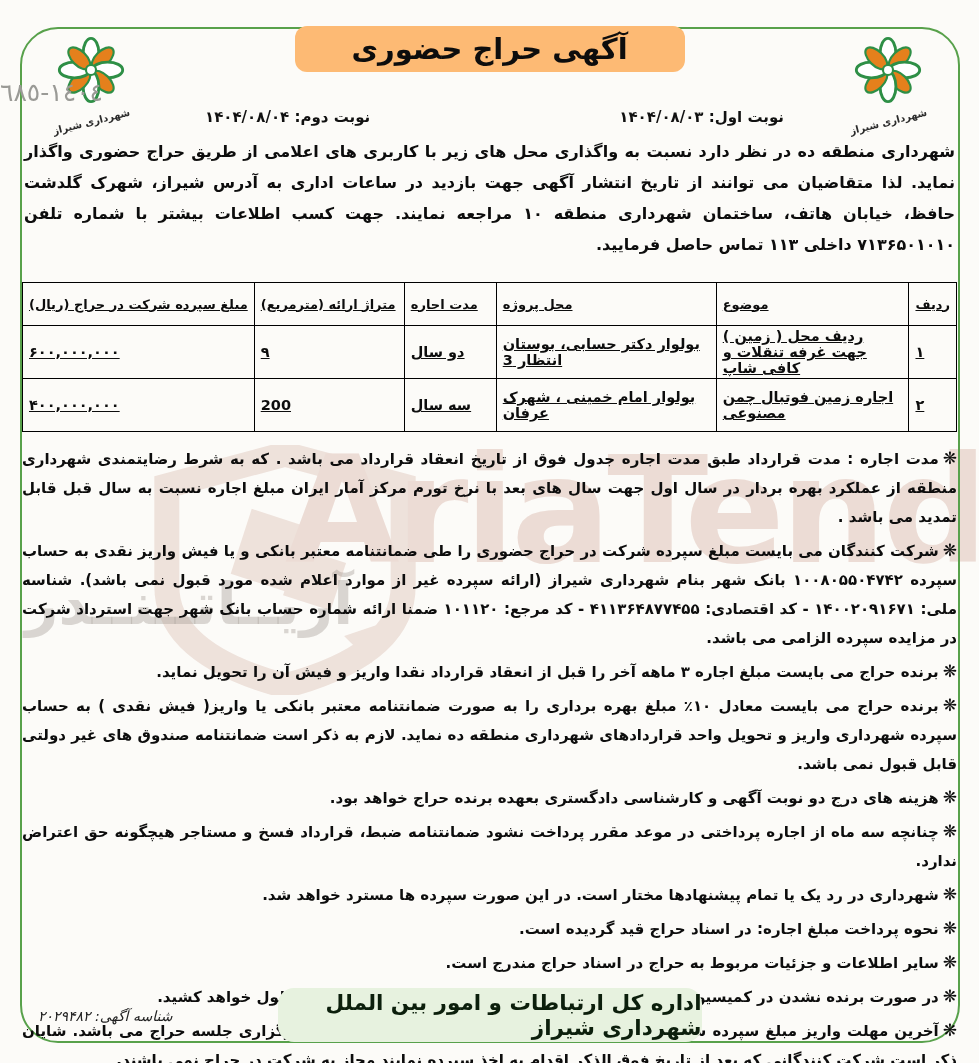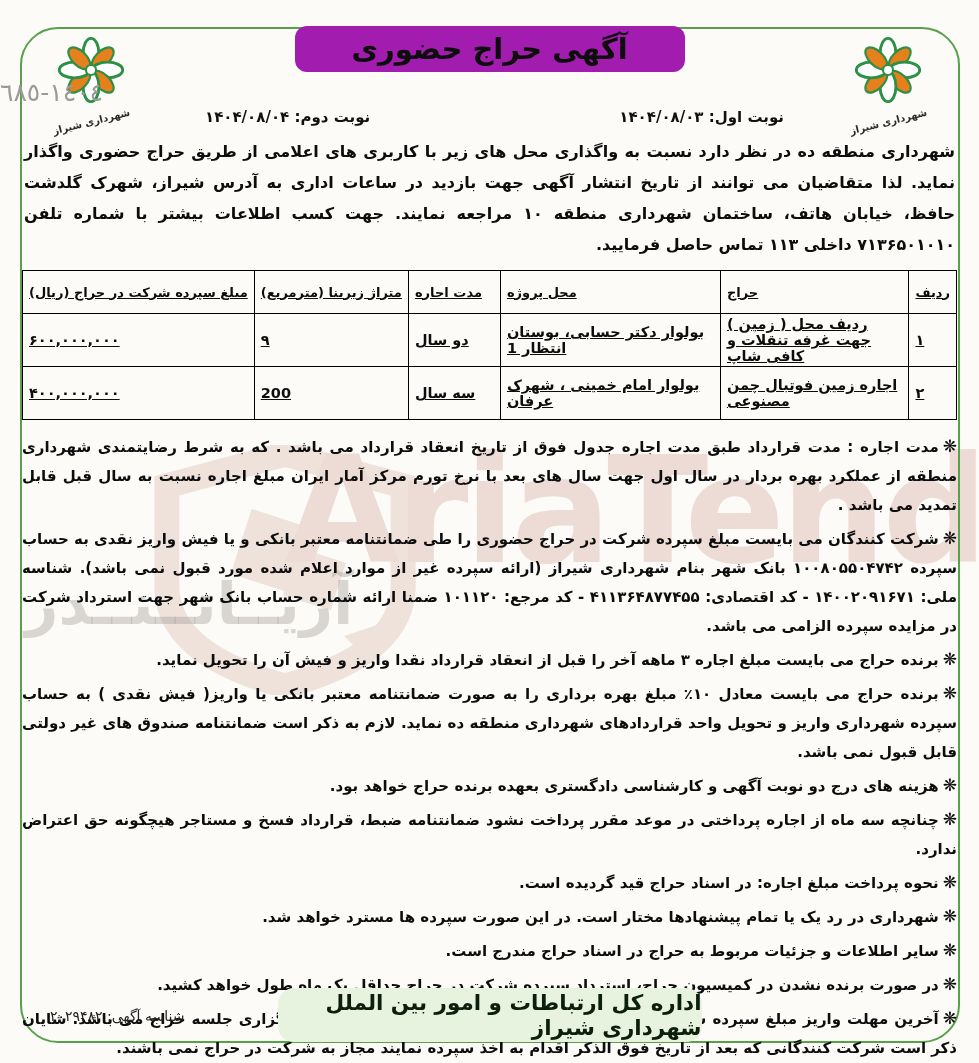--- a/index.html
+++ b/index.html
@@ -18,49 +18,49 @@
   .wm-fa{position:absolute;left:25px;top:570px;font-size:58px;font-weight:bold;
          color:rgba(165,158,150,0.40);letter-spacing:5px;white-space:nowrap;}
 
   
   .logo{position:absolute;top:34px;width:90px;text-align:center;z-index:2;}
   .logo-right{right:46px;}
   .logo-left{left:46px;}
   .logo-text{display:inline-block;margin-top:2px;font-size:10px;font-weight:bold;color:#2b2b2b;
              transform:rotate(-14deg);letter-spacing:1px;}
   .title-pill{position:absolute;left:50%;transform:translateX(-50%);top:26px;width:390px;height:46px;
-              background:#a21caf;border-radius:12px;z-index:2;
+              background:#fdba74;border-radius:12px;z-index:2;
               text-align:center;line-height:46px;font-size:29px;font-weight:bold;color:#0d0d0d;}
   .issue-no{position:absolute;top:78px;left:0;right:0;z-index:2;
             font-size:25px;color:#9a9a96;letter-spacing:2px;direction:ltr;unicode-bidi:isolate;}
   .dates-row{position:absolute;top:108px;left:205px;right:195px;display:flex;
              justify-content:space-between;direction:rtl;z-index:2;
              font-size:15px;font-weight:bold;color:#111;}
 
   
   .content{position:absolute;left:0;top:132px;width:100%;z-index:2;direction:rtl;color:#0d0d0d;}
-  .intro{margin:4px 24px 10px;font-size:16px;font-weight:bold;line-height:31px;
+  .intro{margin:4px 24px 22px;font-size:16px;font-weight:bold;line-height:31px;
          text-align:justify;}
   table.items{width:calc(100% - 44px);margin:0 22px;border-collapse:collapse;direction:rtl;}
   table.items th,table.items td{border:1.6px solid #000;font-weight:bold;text-align:left;padding:2px 6px;text-decoration:underline;}
   table.items th{font-size:13px;white-space:nowrap;height:38px;}
   table.items td{font-size:14.5px;height:48px;}
 
   ul.bullets{list-style:none;margin:12px 22px 0;padding:0;}
   ul.bullets li{font-size:15px;font-weight:bold;line-height:29px;text-align:justify;
                 margin-bottom:4px;}
   .blt{font-size:17px;margin-left:4px;}
 
   
   .footer-pill{position:absolute;left:50%;transform:translateX(-50%);top:988px;width:424px;height:54px;
                background:#e7f2df;border-radius:16px;z-index:2;
                display:flex;align-items:center;justify-content:center;
                font-size:21.5px;font-weight:bold;color:#0c1f0c;direction:rtl;}
-  .ad-id{position:absolute;left:50px;top:1008px;z-index:2;direction:rtl;
-         font-size:14px;color:#222;}
+  .ad-id{position:absolute;left:38px;top:1008px;z-index:2;direction:rtl;
+         font-size:14px;color:#222;font-style:italic;}
 </style>
 </head>
 <body>
 
 <div class="page">
 
   <div class="watermark">
     <svg class="wm-shield" width="290" height="250" viewBox="0 0 120 110">
       <path d="M8 18 L60 4 L112 18 V62 Q112 92 60 106 Q8 92 8 62 Z" fill="none" stroke="#ecded7" stroke-width="11"></path>
       <rect x="40" y="32" width="30" height="30" fill="#ecded7" transform="rotate(18 55 47)"></rect>
@@ -155,32 +155,32 @@
         <col style="width:46px">
           <col>
           <col style="width:220px">
         <col style="width:92px">
           <col style="width:150px">
           <col style="width:190px">
       </colgroup>
       <thead>
         <tr>
           <th>ردیف</th>
-          <th>حراج</th>
+          <th>موضوع</th>
           <th>محل پروژه</th>
           <th>مدت اجاره</th>
-          <th>متراژ زیربنا (مترمربع)</th>
+          <th>متراژ ارائه (مترمربع)</th>
           <th>مبلغ سپرده شرکت در حراج (ریال)</th>
         </tr>
       </thead>
       <tbody>
         <tr>
           <td>۱</td>
           <td>ردیف محل ( زمین ) جهت غرفه تنقلات و کافی شاپ</td>
-          <td>بولوار دکتر حسابی، بوستان انتظار 1</td>
+          <td>بولوار دکتر حسابی، بوستان انتظار 3</td>
           <td>دو سال</td>
           <td>۹</td>
           <td>۶۰۰,۰۰۰,۰۰۰</td>
         </tr>
         <tr>
           <td>۲</td>
           <td>اجاره زمین فوتبال چمن مصنوعی</td>
           <td>بولوار امام خمینی ، شهرک عرفان</td>
           <td>سه سال</td>
           <td>200</td>
@@ -189,22 +189,22 @@
       </tbody>
     </table>
 
     <ul class="bullets">
       <li><span class="blt">❋</span><span>مدت اجاره : مدت قرارداد طبق مدت اجاره جدول فوق از تاریخ انعقاد قرارداد می باشد . که به شرط رضایتمندی شهرداری منطقه از عملکرد بهره بردار در سال اول جهت سال های بعد با نرخ تورم مرکز آمار ایران مبلغ اجاره نسبت به سال قبل قابل تمدید می باشد .</span></li>
       <li><span class="blt">❋</span><span>شرکت کنندگان می بایست مبلغ سپرده شرکت در حراج حضوری را طی ضمانتنامه معتبر بانکی و یا فیش واریز نقدی به حساب سپرده ۱۰۰۸۰۵۵۰۴۷۴۲ بانک شهر بنام شهرداری شیراز (ارائه سپرده غیر از موارد اعلام شده مورد قبول نمی باشد). شناسه ملی: ۱۴۰۰۲۰۹۱۶۷۱ - کد اقتصادی: ۴۱۱۳۶۴۸۷۷۴۵۵ - کد مرجع: ۱۰۱۱۲۰ ضمنا ارائه شماره حساب بانک شهر جهت استرداد شرکت در مزایده سپرده الزامی می باشد.</span></li>
       <li><span class="blt">❋</span><span>برنده حراج می بایست مبلغ اجاره ۳ ماهه آخر را قبل از انعقاد قرارداد نقدا واریز و فیش آن را تحویل نماید.</span></li>
       <li><span class="blt">❋</span><span>برنده حراج می بایست معادل ۱۰٪ مبلغ بهره برداری را به صورت ضمانتنامه معتبر بانکی یا واریز( فیش نقدی ) به حساب سپرده شهرداری واریز و تحویل واحد قراردادهای شهرداری منطقه ده نماید. لازم به ذکر است ضمانتنامه صندوق های غیر دولتی قابل قبول نمی باشد.</span></li>
       <li><span class="blt">❋</span><span>هزینه های درج دو نوبت آگهی و کارشناسی دادگستری بعهده برنده حراج خواهد بود.</span></li>
       <li><span class="blt">❋</span><span>چنانچه سه ماه از اجاره پرداختی در موعد مقرر پرداخت نشود ضمانتنامه ضبط، قرارداد فسخ و مستاجر هیچگونه حق اعتراض ندارد.</span></li>
+      <li><span class="blt">❋</span><span>شهرداری در رد یک یا تمام پیشنهادها مختار است. در این صورت سپرده ها مسترد خواهد شد.</span></li>
       <li><span class="blt">❋</span><span>نحوه پرداخت مبلغ اجاره: در اسناد حراج قید گردیده است.</span></li>
-      <li><span class="blt">❋</span><span>شهرداری در رد یک یا تمام پیشنهادها مختار است. در این صورت سپرده ها مسترد خواهد شد.</span></li>
       <li><span class="blt">❋</span><span>سایر اطلاعات و جزئیات مربوط به حراج در اسناد حراج مندرج است.</span></li>
       <li><span class="blt">❋</span><span>در صورت برنده نشدن در کمیسیون حراج، استرداد سپرده شرکت در حراج حداقل یک ماه طول خواهد کشید.</span></li>
       <li><span class="blt">❋</span><span>آخرین مهلت واریز مبلغ سپرده شرکت در حراج یا اخذ ضمانتنامه بانکی یک روز قبل از برگزاری جلسه حراج می باشد. شایان ذکر است شرکت کنندگانی که بعد از تاریخ فوق الذکر اقدام به اخذ سپرده نمایند مجاز به شرکت در حراج نمی باشند.</span></li>
       <li><span class="blt">❋</span><span>حراج روز چهارشنبه مورخ ۱۴۰۴/۰۸/۲۱ راس ساعت ۱۴ در محل سالن جلسات پایانه کاراندیش برگزار می گردد.</span></li>
       <li><span class="blt">❋</span><span>ارائه کارت شناسایی ( اصل شناسنامه ، کارت ملی و کارت پایان خدمت ( جهت آقایان )) و اسناد ممهور به مهر و امضاء متقاضیان در روز حراج الزامی است.</span></li>
 
     </ul>
   </div>
 
   <div class="footer-pill">اداره کل ارتباطات و امور بین الملل شهرداری شیراز</div>

